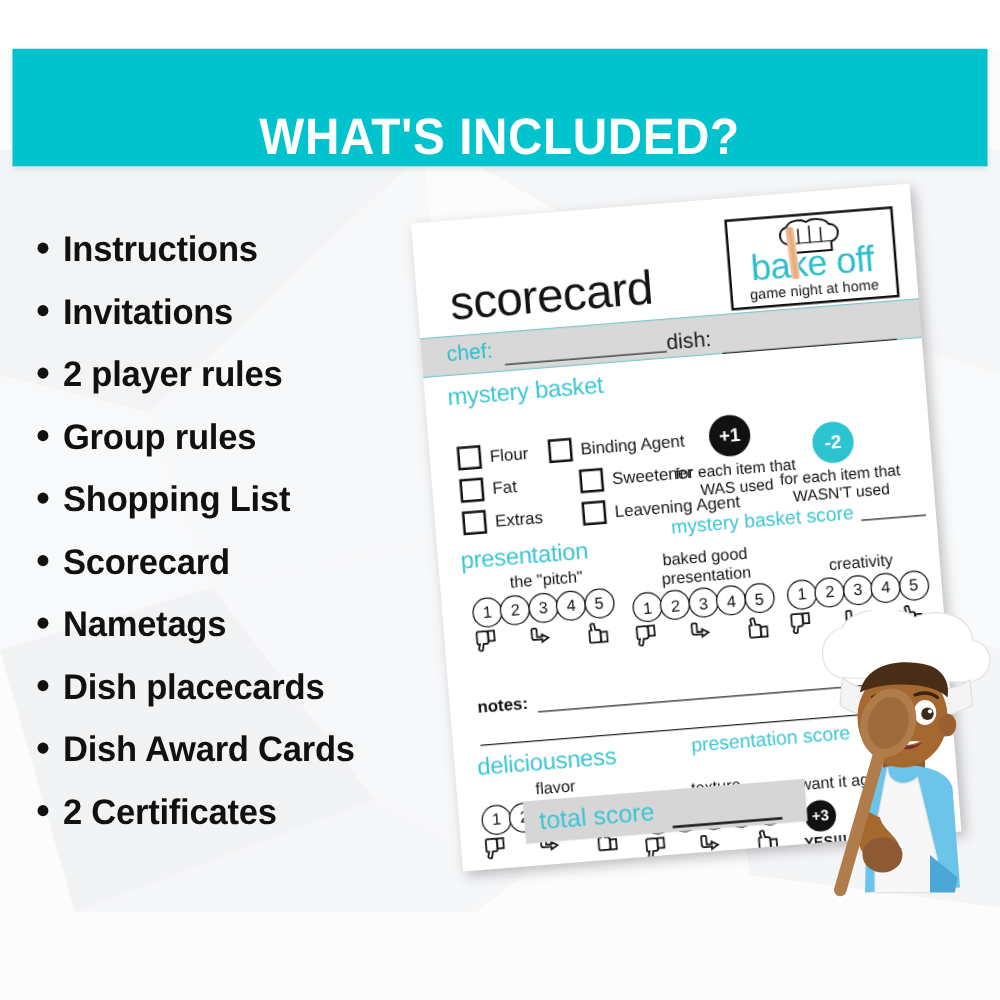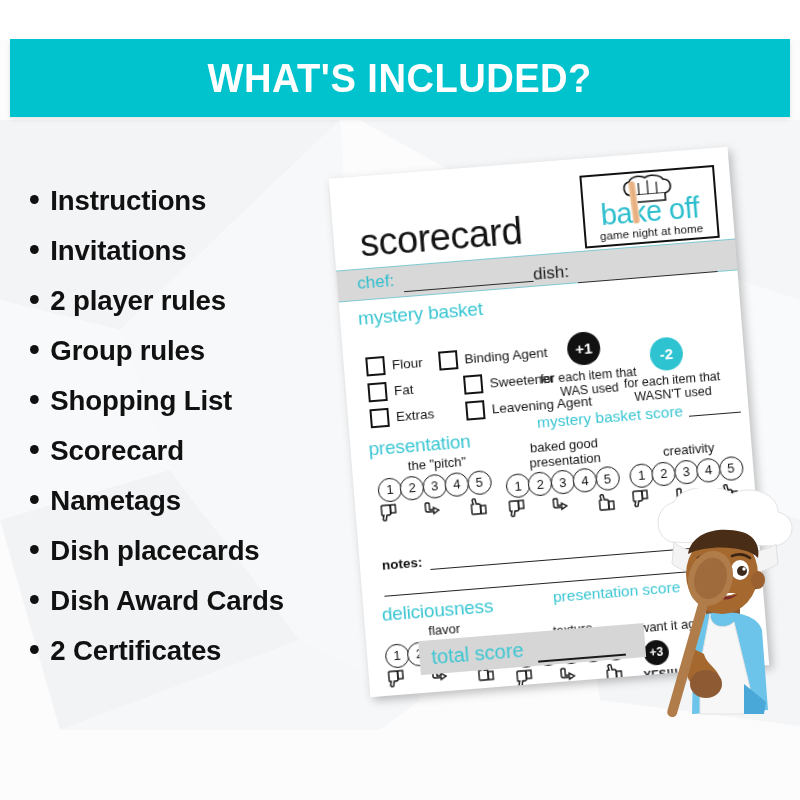--- a/index.html
+++ b/index.html
@@ -6,23 +6,23 @@
   body{
     width:800px;height:800px;overflow:hidden;position:relative;
     background:#ffffff;
     font-family:"Liberation Sans", sans-serif;
   }
   #page{position:absolute;inset:0;width:800px;height:800px;overflow:hidden;background:#fbfbfc;}
   #bg-layer{position:absolute;inset:0;}
 
   
   .top-banner{
-    position:absolute;left:10px;top:39px;width:780px;height:78px;
+    position:absolute;left:10px;top:39px;width:780px;height:94px;
     background:var(--teal,#00c3ce);
-    display:flex;align-items:center;justify-content:center;
+    display:flex;align-items:flex-end;justify-content:center;
     box-shadow:0 2px 5px rgba(0,0,0,.10);
   }
   .top-banner-text{
     color:#ffffff;font-weight:bold;font-size:41px;letter-spacing:.5px;
     transform:scaleX(.93);transform-origin:center;white-space:nowrap;
   }
 
   
   .bullets{position:absolute;left:30px;top:186px;width:330px;}
   .bullet-item{

